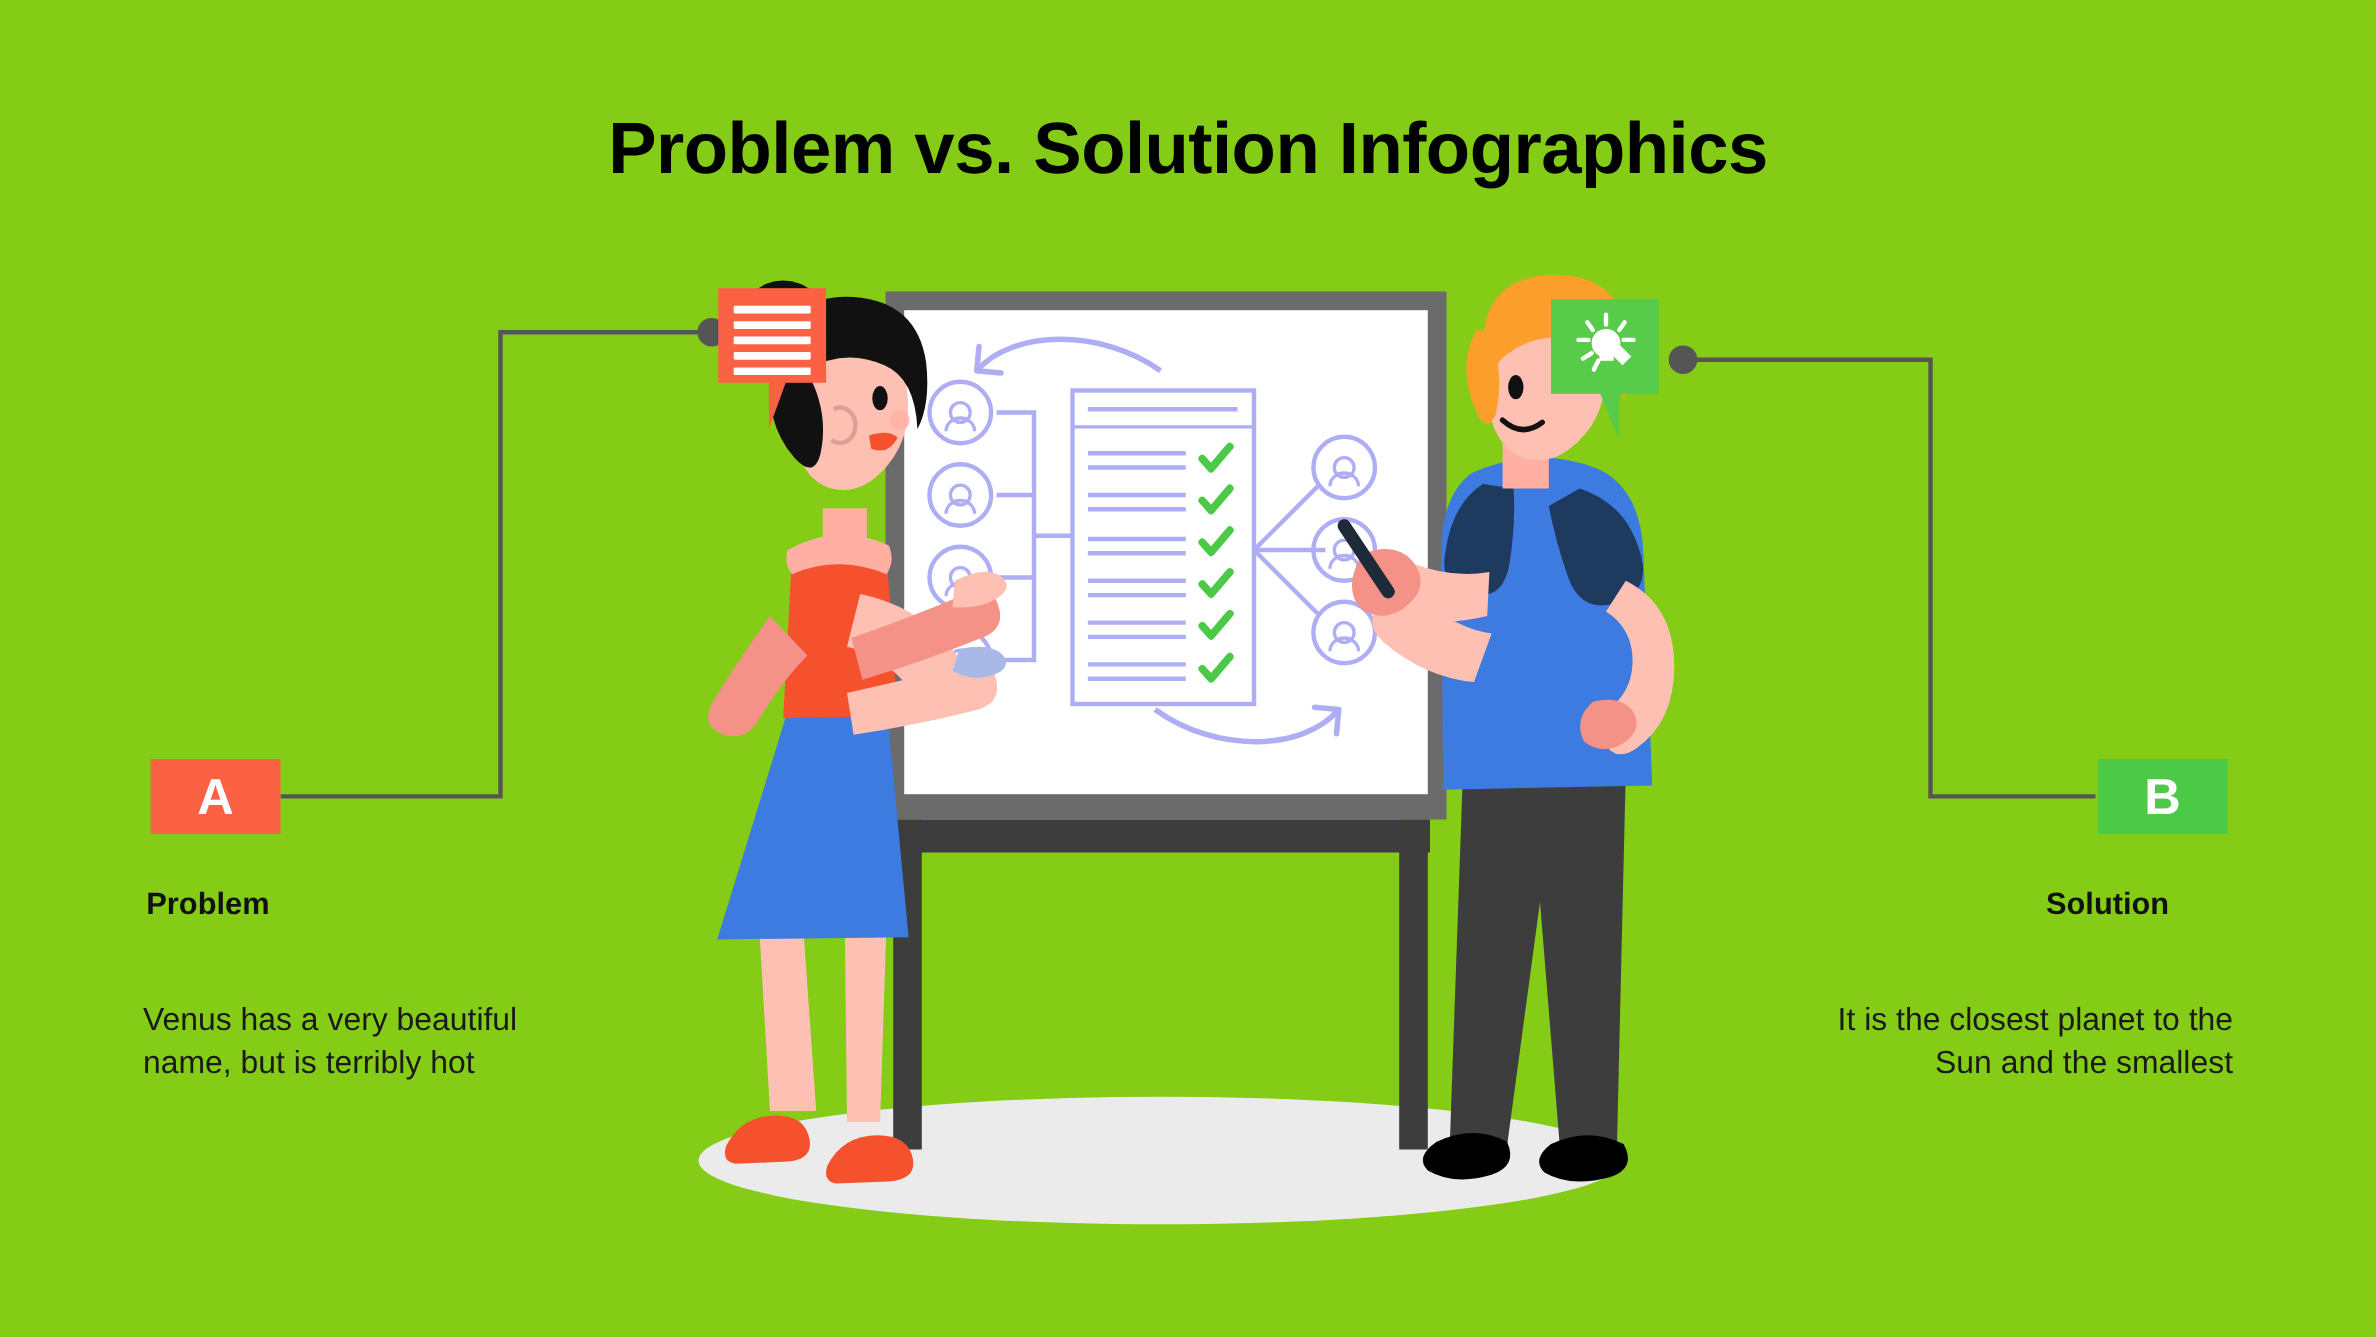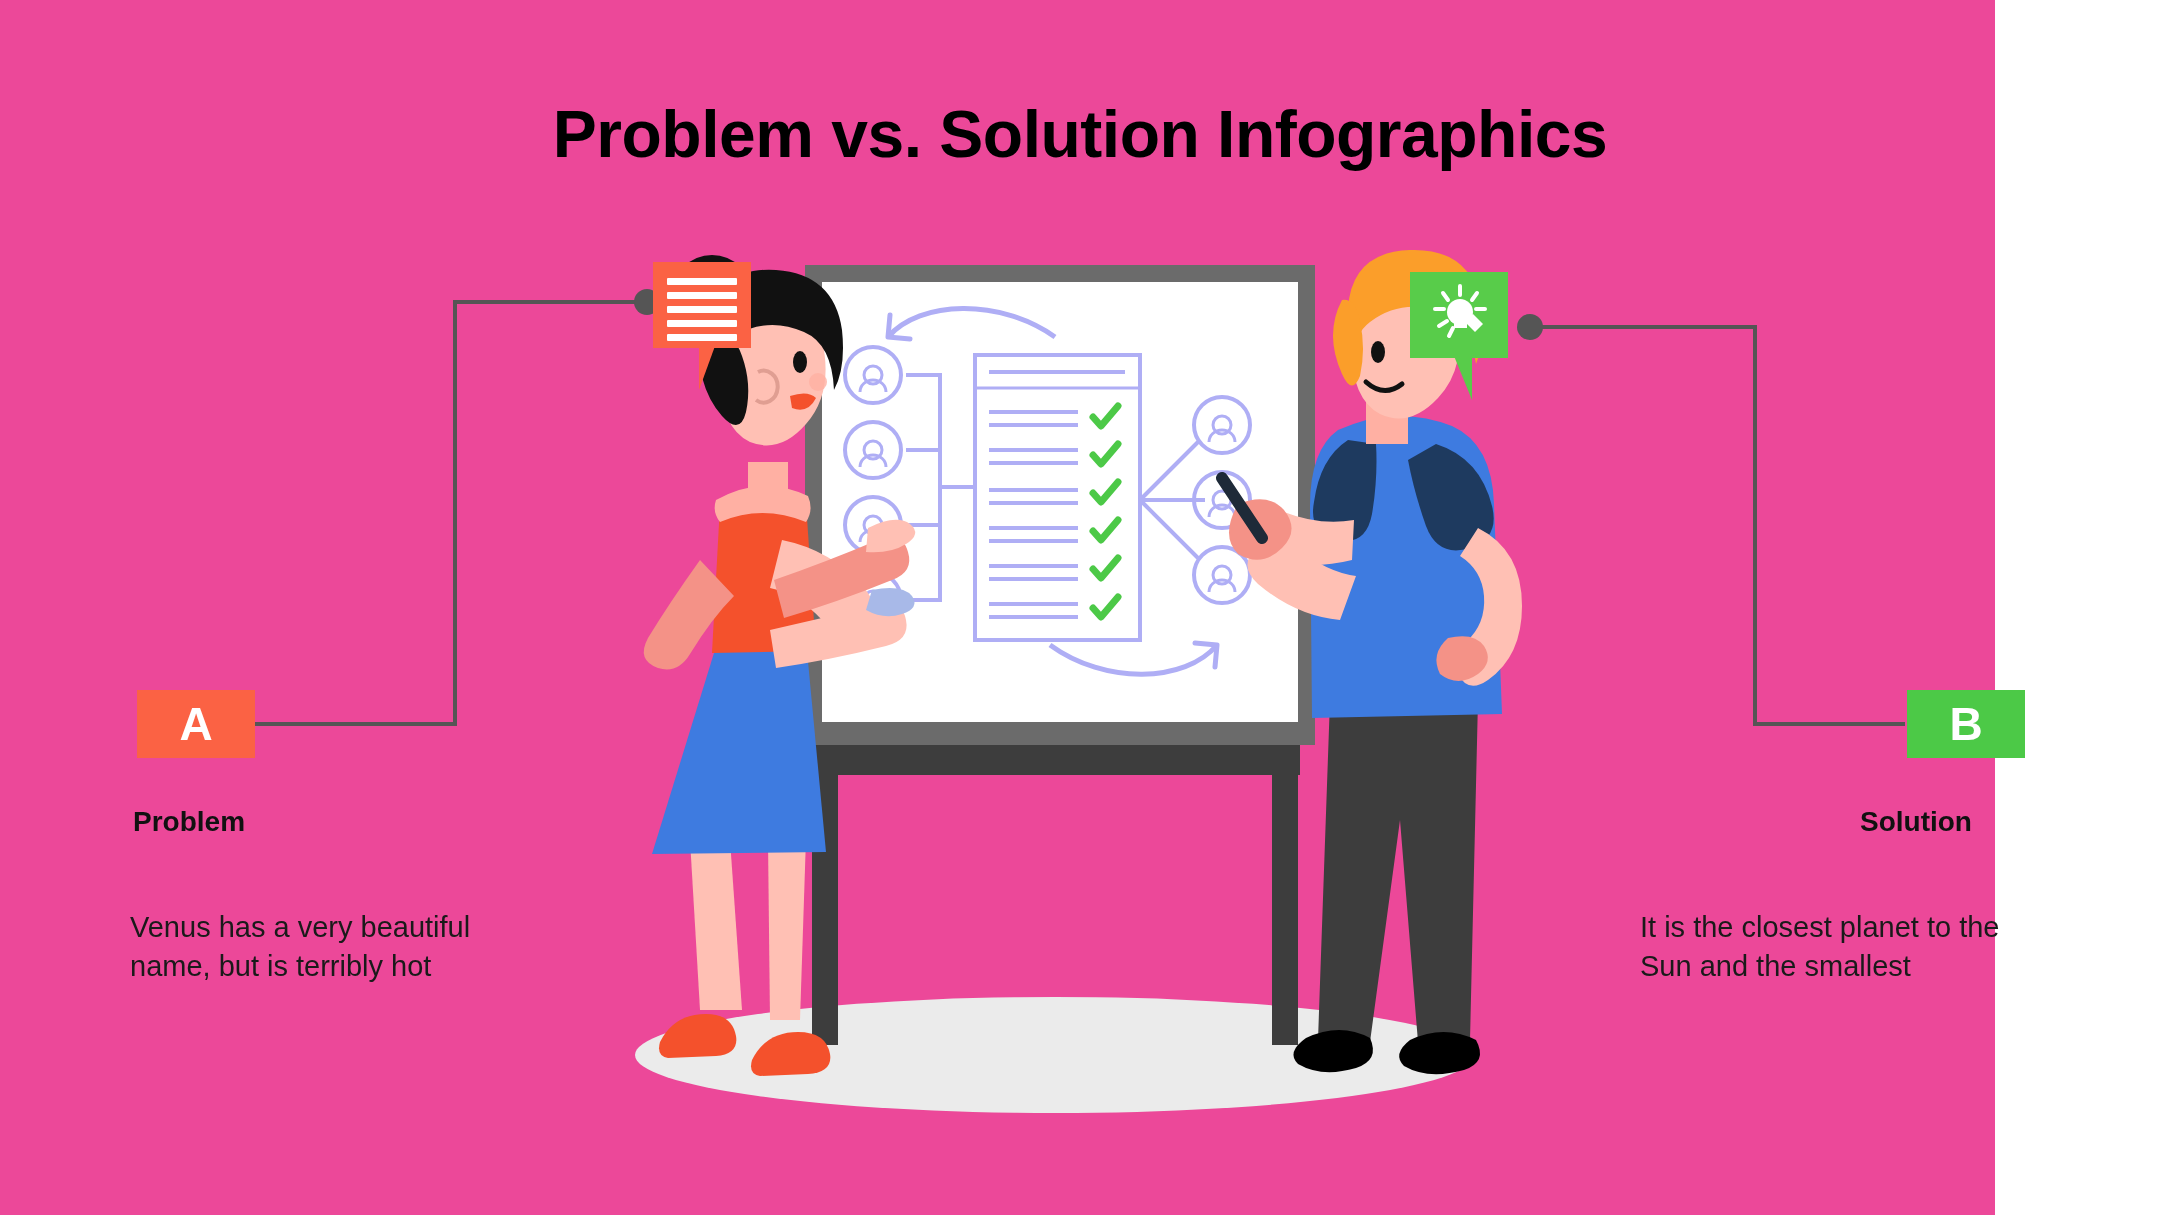--- a/index.html
+++ b/index.html
@@ -2,21 +2,21 @@
 <html><head>
 <meta charset="utf-8">
 <style>
   * { box-sizing: border-box; margin: 0; padding: 0; }
   html, body {
     width: 2160px; height: 1215px;
     background: #ffffff;
     font-family: "Liberation Sans", sans-serif;
     overflow: hidden;
   }
-  #stage { position: relative; width: 1995px; height: 1215px; background: #ec4899; padding-left: 28px; }
+  #stage { position: relative; width: 2160px; height: 1215px; background: #84cc16; padding-left: 28px; }
 
   
   #title {
     position: absolute; left: 0; top: 96px; width: 2160px;
     text-align: center;
     font-size: 66px; font-weight: bold; color: #000000;
     letter-spacing: -0.5px; white-space: nowrap;
   }
 
   
@@ -37,21 +37,21 @@
     line-height: 1.22; width: 170px;
   }
   #heading-left  { left: 133px; top: 805px; text-align: left; }
   #heading-right { left: 1860px; top: 805px; text-align: left; }
 
   .panel-body {
     position: absolute; font-size: 29px; color: #1a1a1a; line-height: 1.35;
     width: 390px;
   }
   #body-left  { left: 130px; top: 908px; text-align: left; }
-  #body-right { left: 1640px; top: 908px; text-align: left; }
+  #body-right { left: 1640px; top: 908px; text-align: right; }
 
   
   .bubble { position: absolute; width: 98px; height: 86px; }
   .bubble .box { position: absolute; inset: 0; }
   .bubble .tail { position: absolute; width: 0; height: 0; }
 
   #bubble-left  { left: 653px; top: 262px; }
   #bubble-left .box { background: #FB6244; }
   #bubble-left .tail {
     left: 46px; top: 84px;

